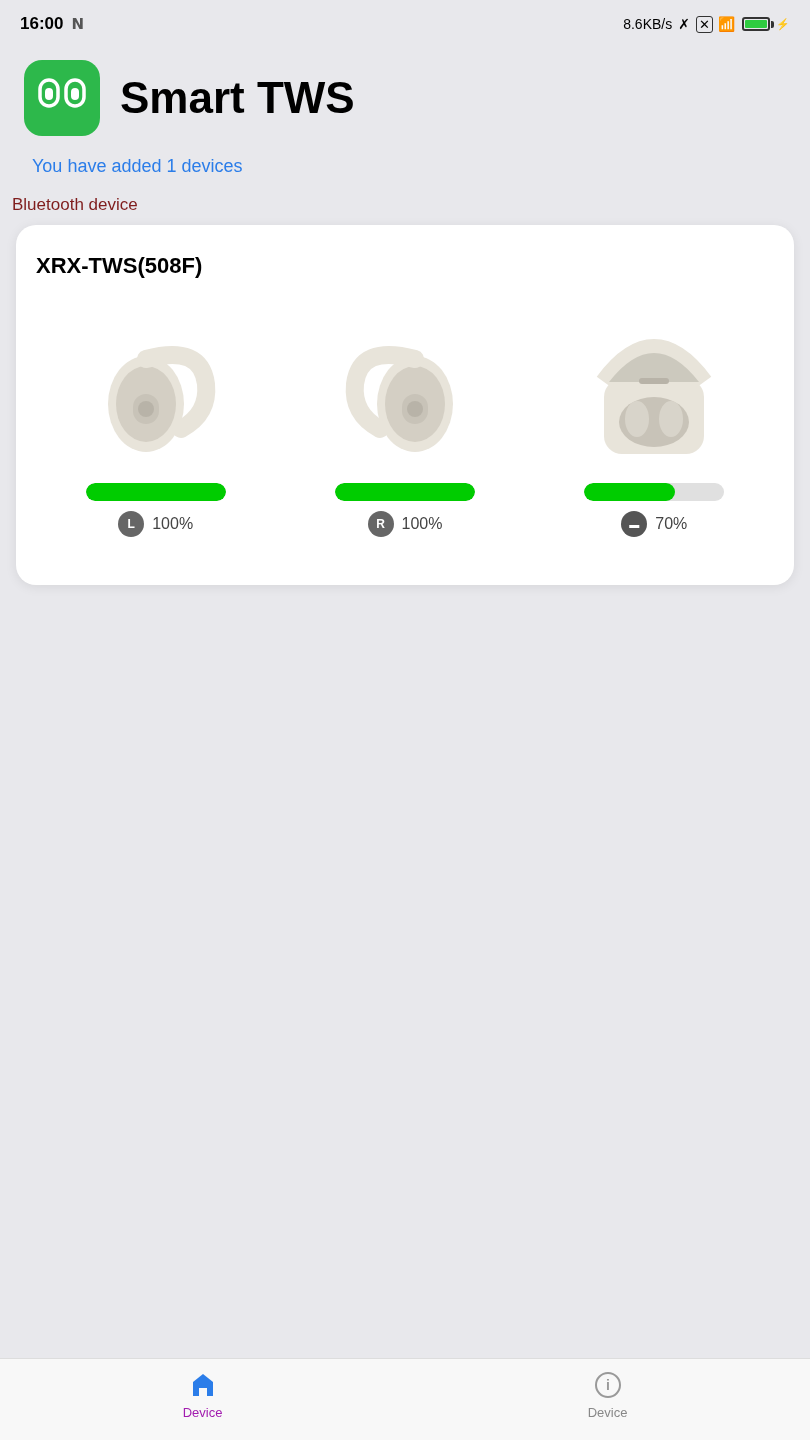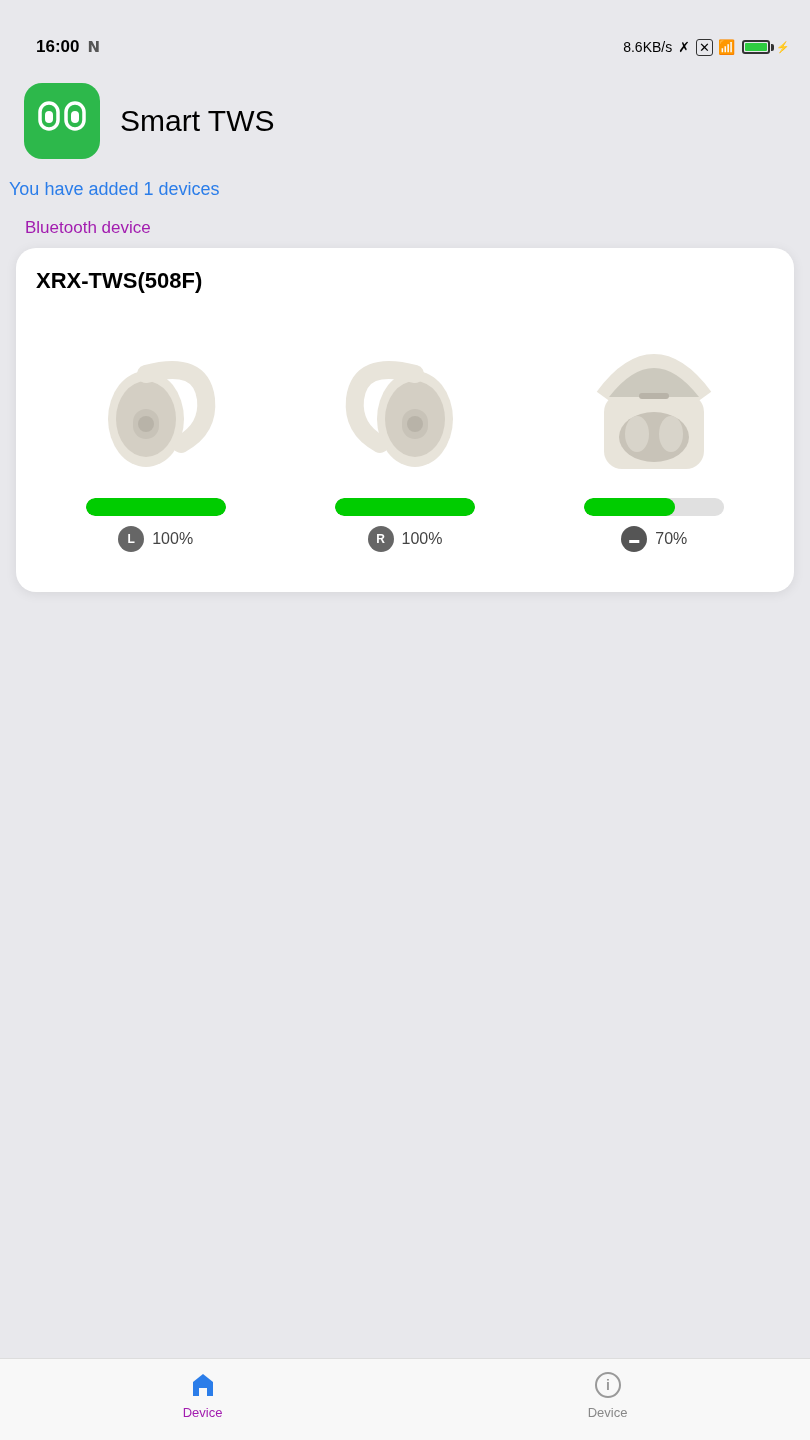--- a/index.html
+++ b/index.html
@@ -13,24 +13,23 @@
       display: flex;
       flex-direction: column;
       position: relative;
     }
 
     
     .status-bar {
       display: flex;
       justify-content: space-between;
       align-items: center;
-      padding: 8px 20px 4px 36px;
+      padding: 8px 20px 4px 20px;
       background: #e8e8ec;
       height: 44px;
-      margin-top: 23px;
     }
     .status-left {
       display: flex;
       align-items: center;
       gap: 8px;
       font-size: 17px;
       font-weight: 600;
       color: #000;
     }
     .status-right {
@@ -86,46 +85,46 @@
       display: flex;
       align-items: center;
       justify-content: center;
       flex-shrink: 0;
     }
     .app-icon svg {
       width: 52px;
       height: 52px;
     }
     .app-title {
-      font-size: 30px;
-      font-weight: 400;
+      font-size: 44px;
+      font-weight: 700;
       color: #000;
     }
 
     
     .device-count {
-      padding: 8px 24px 12px 9px;
+      padding: 8px 24px 12px 32px;
       font-size: 18px;
       color: #2b7de9;
       font-weight: 400;
     }
 
     
     .section-label {
-      padding: 6px 24px 10px 25px;
+      padding: 6px 24px 10px 12px;
       font-size: 17px;
-      color: #a21caf;
+      color: #7f1d1d;
     }
 
     
     .device-card {
       margin: 0 16px;
       background: #fff;
       border-radius: 20px;
-      padding: 20px 20px;
+      padding: 28px 20px;
       box-shadow: 0 2px 12px rgba(0,0,0,0.08);
     }
 
     .device-name {
       font-size: 22px;
       font-weight: 700;
       color: #000;
       margin-bottom: 20px;
     }
 

